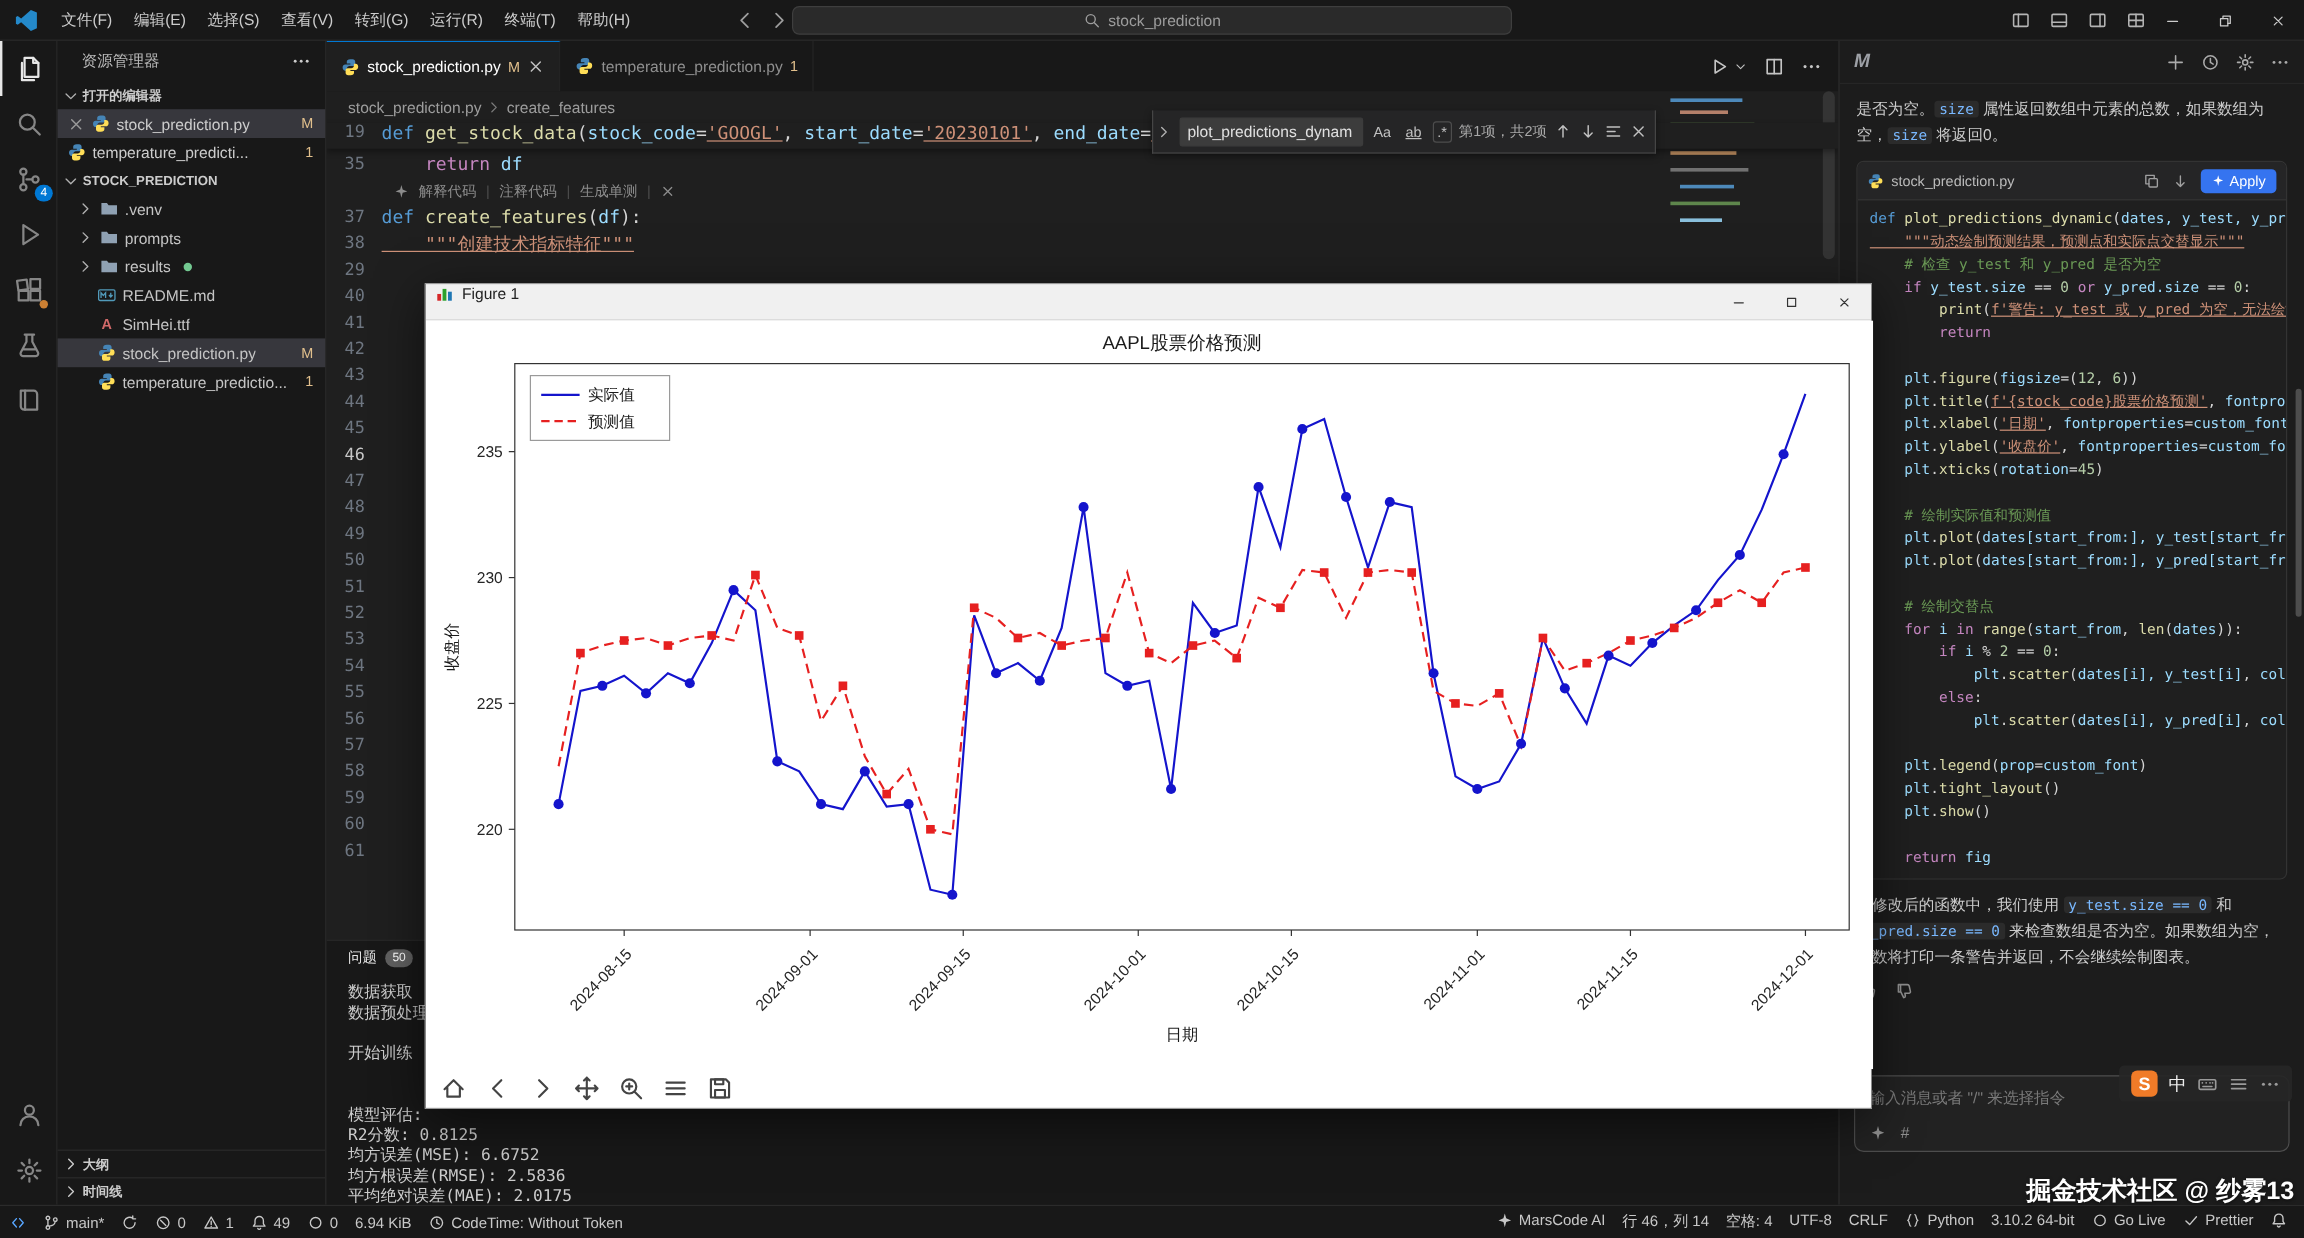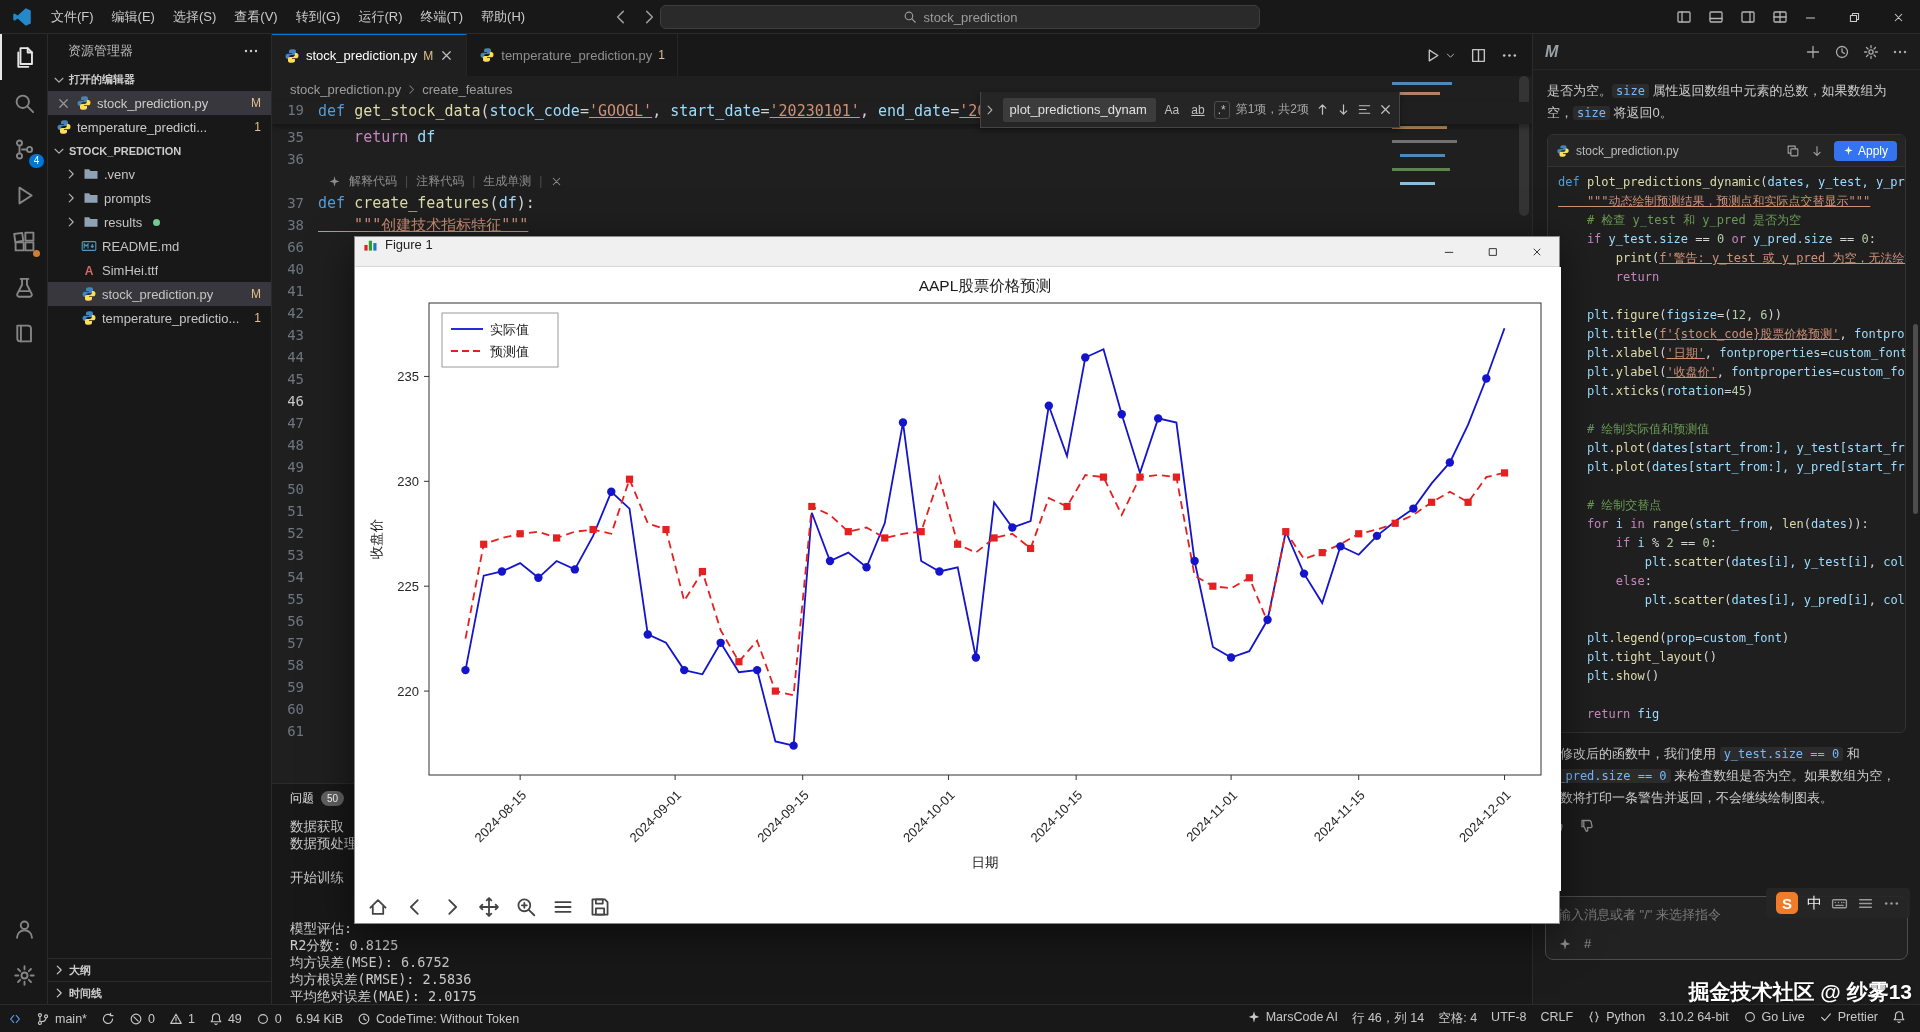--- a/index.html
+++ b/index.html
@@ -78,21 +78,21 @@
   .chips{margin-left:10px;display:flex;align-items:center;gap:8px;font-size:12px;color:#8c8c8c;}
   .chips .sep{color:#4d4d4d;}
   .chip-ic{width:13px;height:13px;color:#8c8c8c;}
   .chip-x{width:13px;height:13px;color:#8c8c8c;}
   
   .tk-kw{color:#569cd6;} .tk-kc{color:#c586c0;} .tk-fn{color:#dcdcaa;} .tk-va{color:#9cdcfe;}
   .tk-st{color:#ce9178;text-decoration:underline;} .tk-co{color:#6a9955;} .tk-nu{color:#b5cea8;} .tk-pu,.tk-op{color:#d4d4d4;}
   .tk-ic{font-family:var(--mono);font-size:12px;color:#79b8ff;background:#2b2b2b;border-radius:3px;padding:0 4px;}
 
   
-  #find{position:absolute;left:708px;top:58px;width:420px;height:36px;background:#252526;border:1px solid #454545;border-top:none;box-shadow:0 2px 6px rgba(0,0,0,.4);display:flex;align-items:center;gap:6px;padding:0 6px 0 2px;z-index:4;font-size:12px;}
+  #find{position:absolute;left:688px;top:58px;width:420px;height:36px;background:#252526;border:1px solid #454545;border-top:none;box-shadow:0 2px 6px rgba(0,0,0,.4);display:flex;align-items:center;gap:6px;padding:0 6px 0 2px;z-index:4;font-size:12px;}
   #find .collapse{width:14px;height:14px;color:#b0b0b0;}
   .find-input{width:158px;height:24px;background:#3c3c3c;border:1px solid #3c3c3c;border-radius:2px;display:flex;align-items:center;padding:0 6px;color:#e0e0e0;font-size:13px;white-space:nowrap;overflow:hidden;}
   .find-toggle{color:#c0c0c0;font-size:12px;padding:1px 3px;border-radius:3px;}
   .find-toggle.re{border:1px solid #4d4d4d;}
   .find-count{color:#a8a8a8;white-space:nowrap;}
   #find .ico{width:15px;height:15px;color:#c0c0c0;flex:none;}
 
   
   #minimap{position:absolute;left:1118px;top:42px;width:92px;height:180px;opacity:.85;
     background-image:
@@ -594,25 +594,20 @@
     </div>
 
     <div id="code-lines">
 
         <div class="code-line">
           <span class="gutter">35</span>
           <span class="ltext"><span class="tk-kc">    return </span><span class="tk-va">df</span></span>
 
         </div>
         <div class="code-line">
-          <span class="gutter">36</span>
-          <span class="ltext"></span>
-
-        </div>
-        <div class="code-line">
           <span class="gutter"></span>
           <span class="ltext"></span>
           <span class="chips">
             <span class="chip-ic">
               <svg viewBox="0 0 16 16" fill="currentColor">
                 <path d="M8 1.5 9.3 6 14 8l-4.7 1.5L8 14.5 6.7 9.5 2 8l4.7-2z"></path>
               </svg>
             </span>
             <span>解释代码</span>
             <span class="sep">|</span>
@@ -631,21 +626,21 @@
           <span class="gutter">37</span>
           <span class="ltext"><span class="tk-kw">def </span><span class="tk-fn">create_features</span><span class="tk-pu">(</span><span class="tk-va">df</span><span class="tk-pu">):</span></span>
 
         </div>
         <div class="code-line">
           <span class="gutter">38</span>
           <span class="ltext"><span class="tk-st">    """创建技术指标特征"""</span></span>
 
         </div>
         <div class="code-line">
-          <span class="gutter">66</span>
+          <span class="gutter">29</span>
           <span class="ltext"></span>
 
         </div>
         <div class="code-line">
           <span class="gutter">40</span>
           <span class="ltext"></span>
 
         </div>
         <div class="code-line">
           <span class="gutter">41</span>

